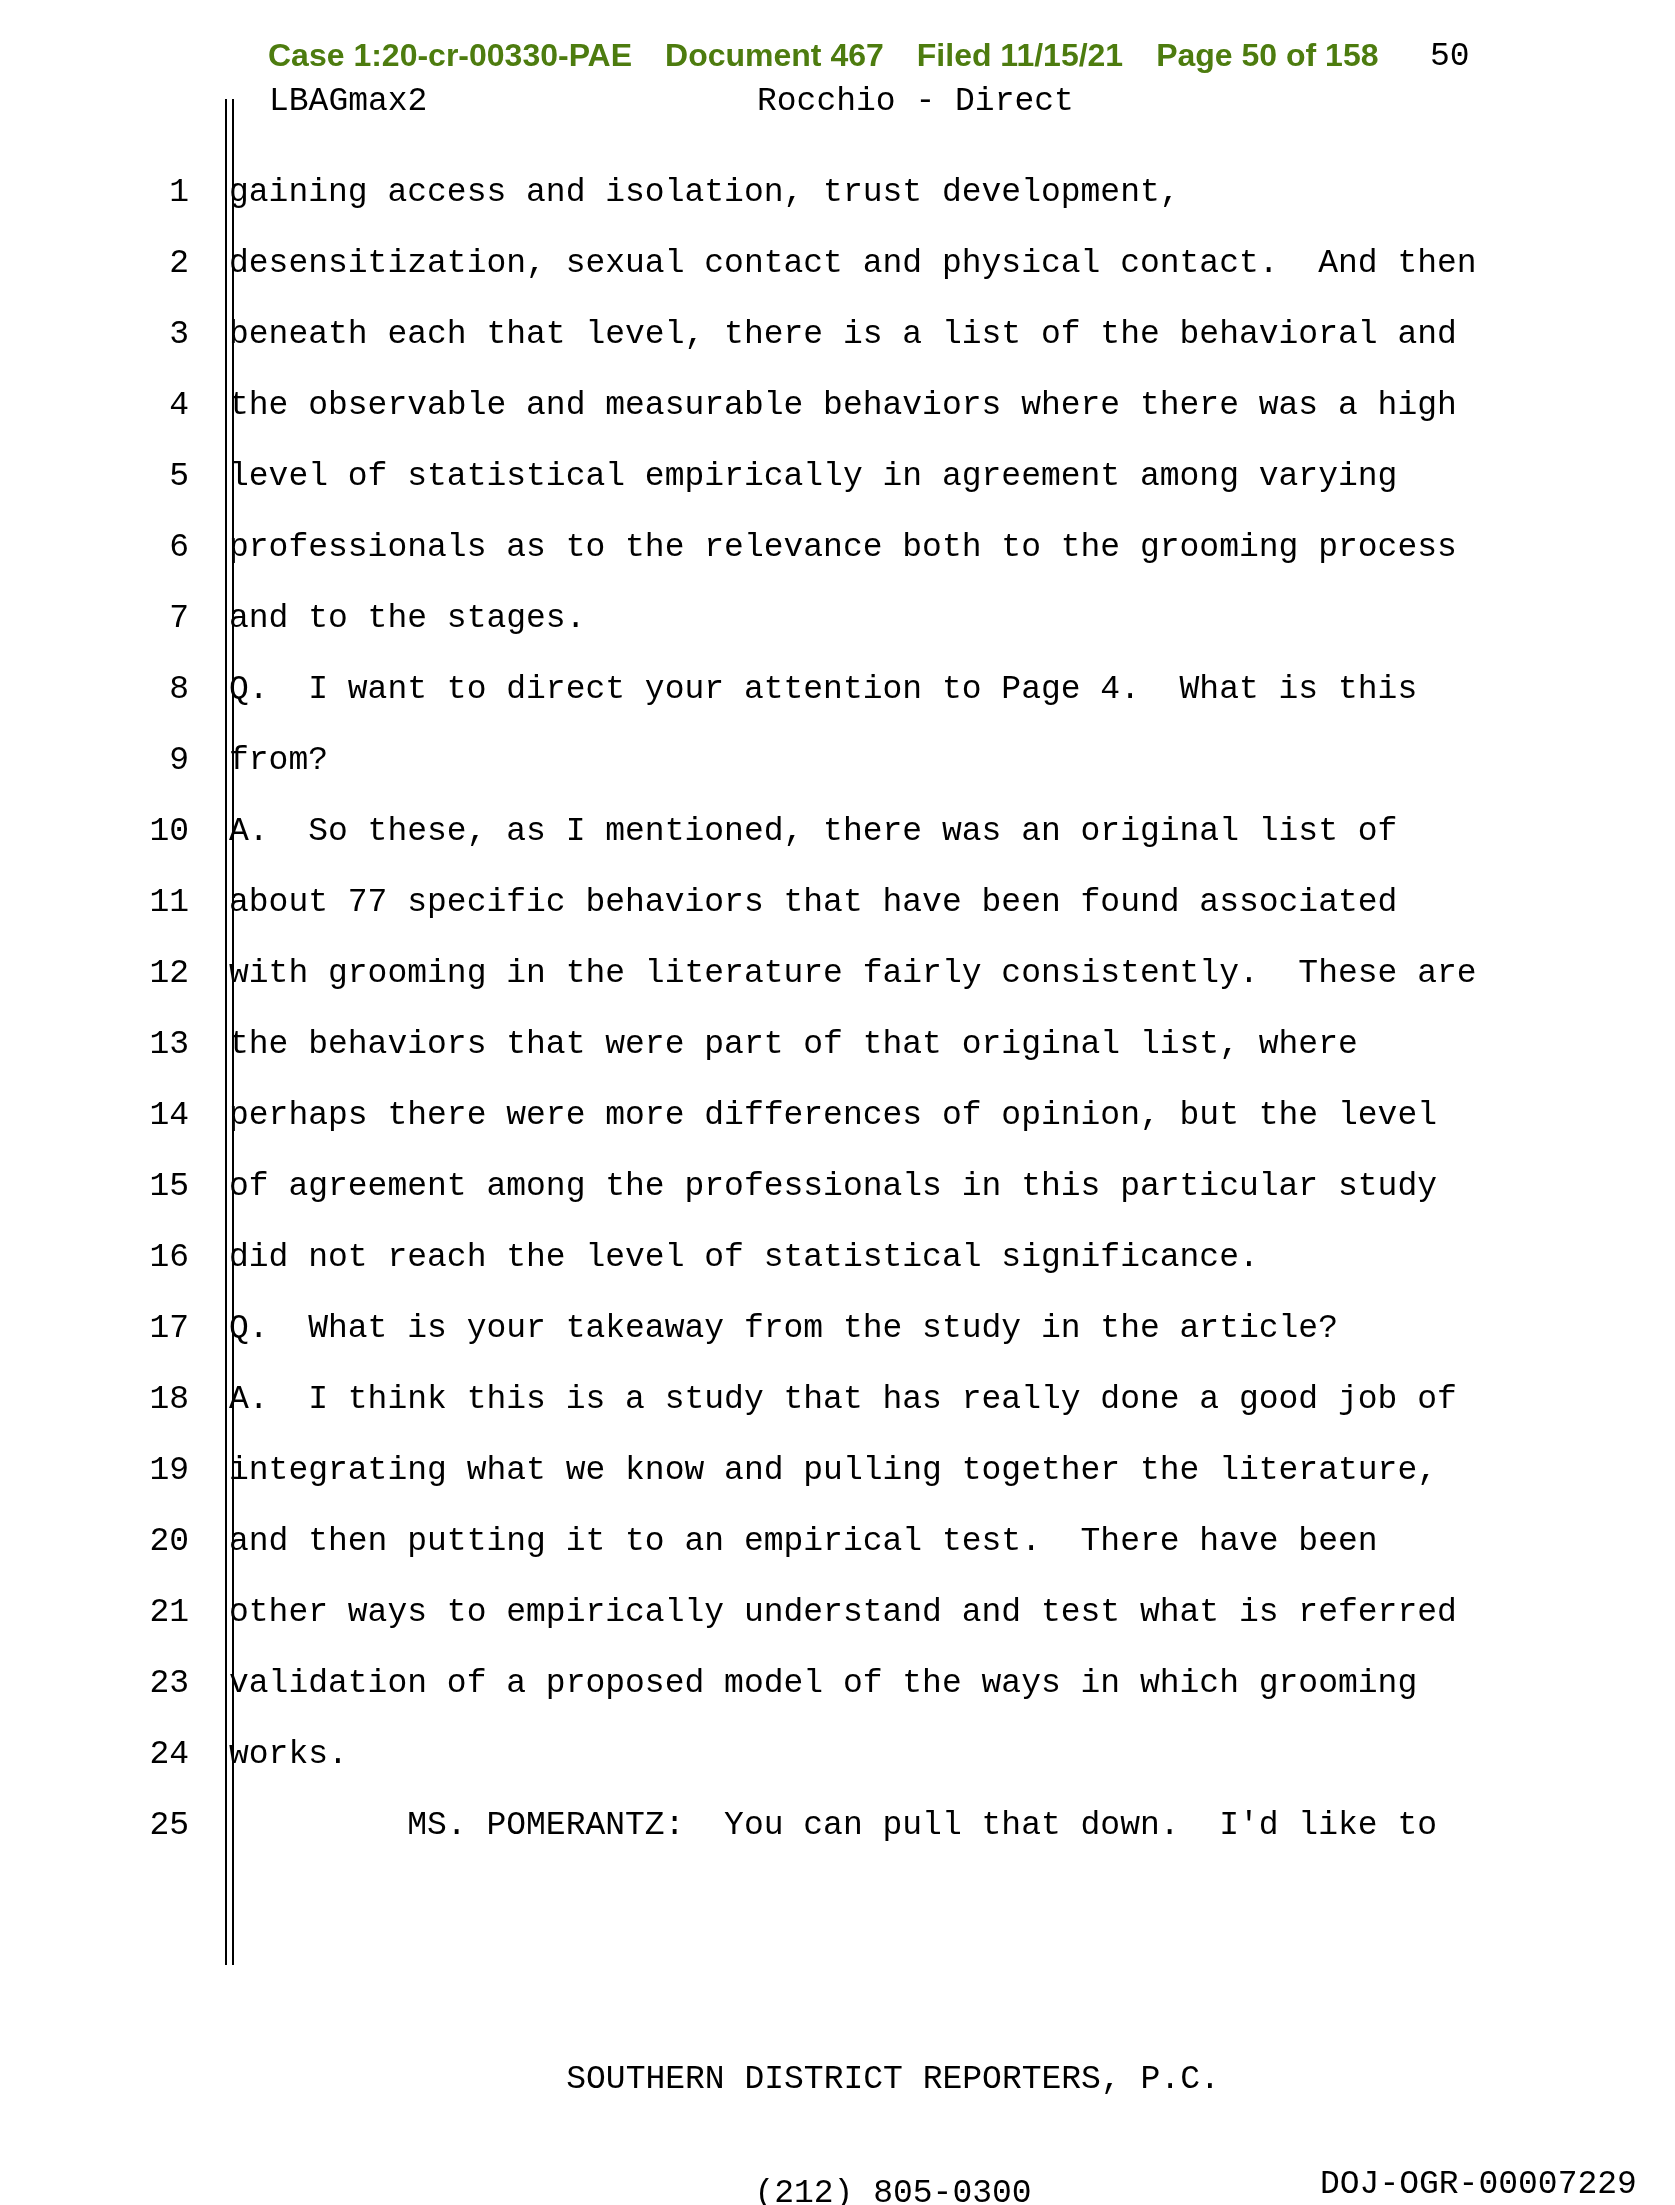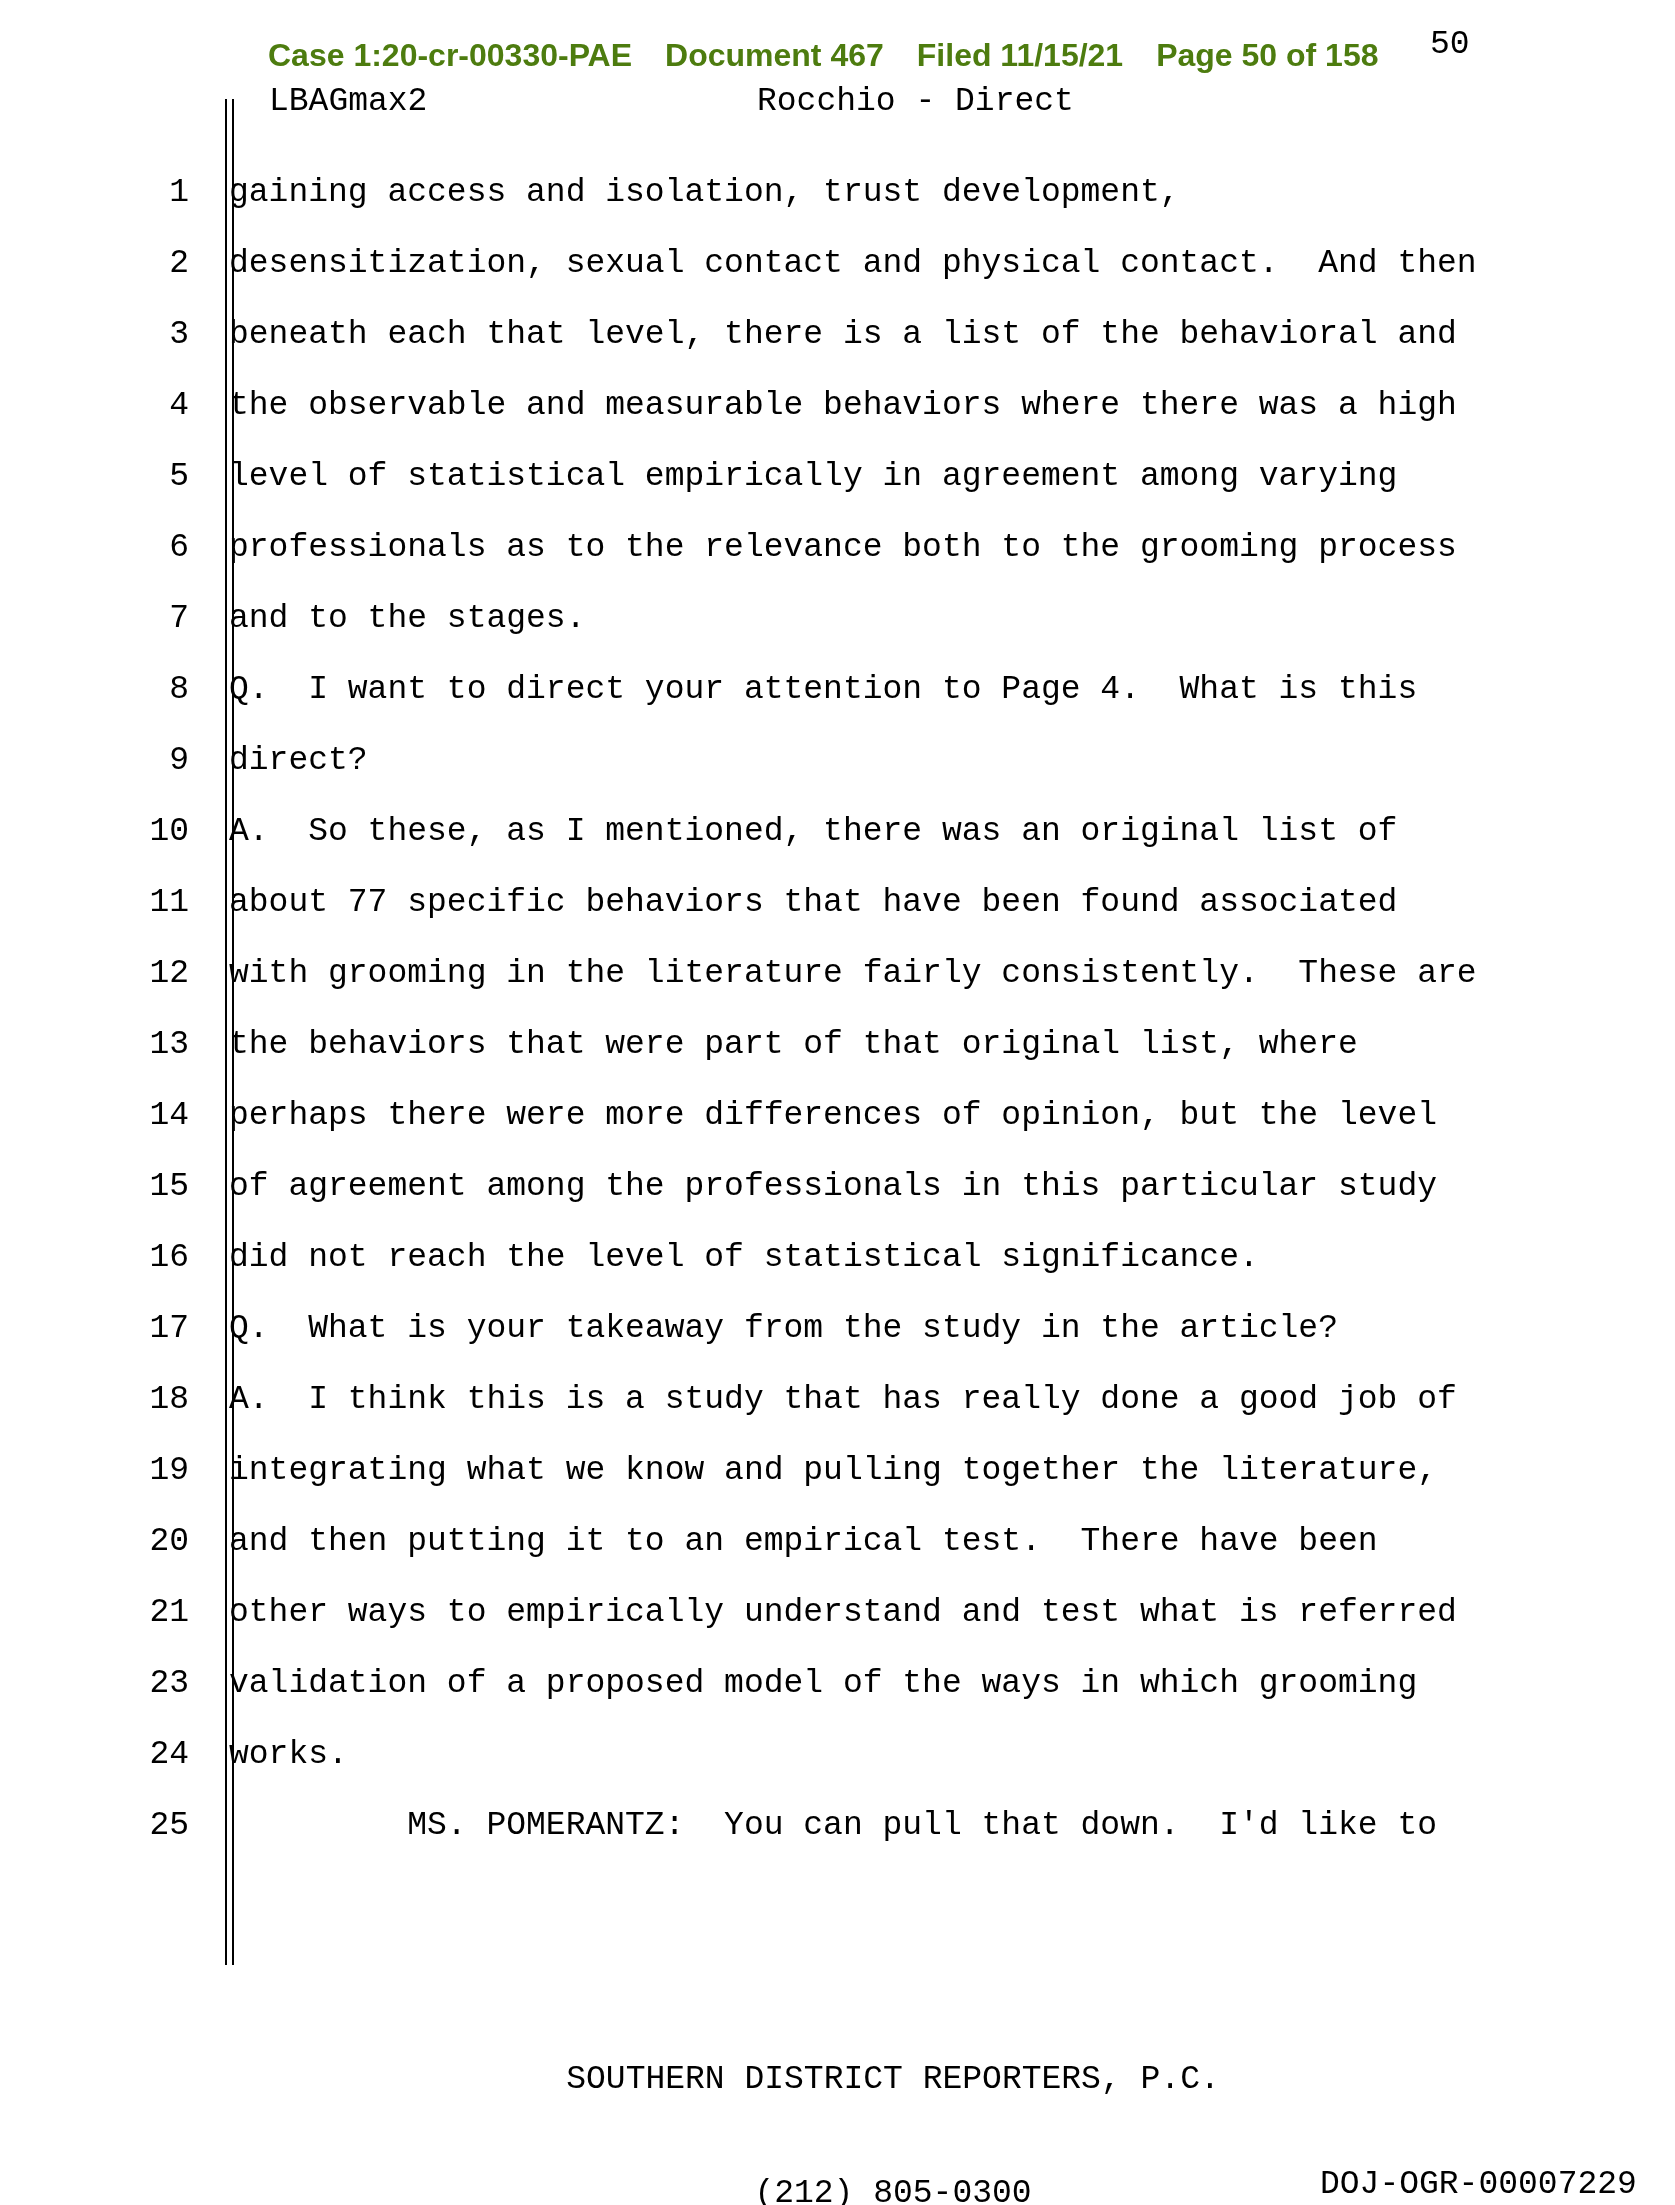--- a/index.html
+++ b/index.html
@@ -22,21 +22,21 @@
     font-family: "Liberation Sans", sans-serif;
     font-weight: bold;
     font-size: 32px;
     line-height: 1;
     color: #1414c8;
     white-space: pre;
   }
   .page-num {
     position: absolute;
     left: 1430px;
-    top: 28px;
+    top: 40px;
     font-size: 33px;
     line-height: 1;
     white-space: pre;
   }
   .stamp {
     position: absolute;
     left: 269px;
     top: 85px;
     font-size: 33px;
     line-height: 1;
@@ -163,21 +163,21 @@
       <span class="txt">and to the stages.</span>
     </div>
 
     <div class="row">
       <span class="num">8</span>
       <span class="txt">Q.  I want to direct your attention to Page 4.  What is this</span>
     </div>
 
     <div class="row">
       <span class="num">9</span>
-      <span class="txt">direct?</span>
+      <span class="txt">from?</span>
     </div>
 
     <div class="row">
       <span class="num">10</span>
       <span class="txt">A.  So these, as I mentioned, there was an original list of</span>
     </div>
 
     <div class="row">
       <span class="num">11</span>
       <span class="txt">about 77 specific behaviors that have been found associated</span>

